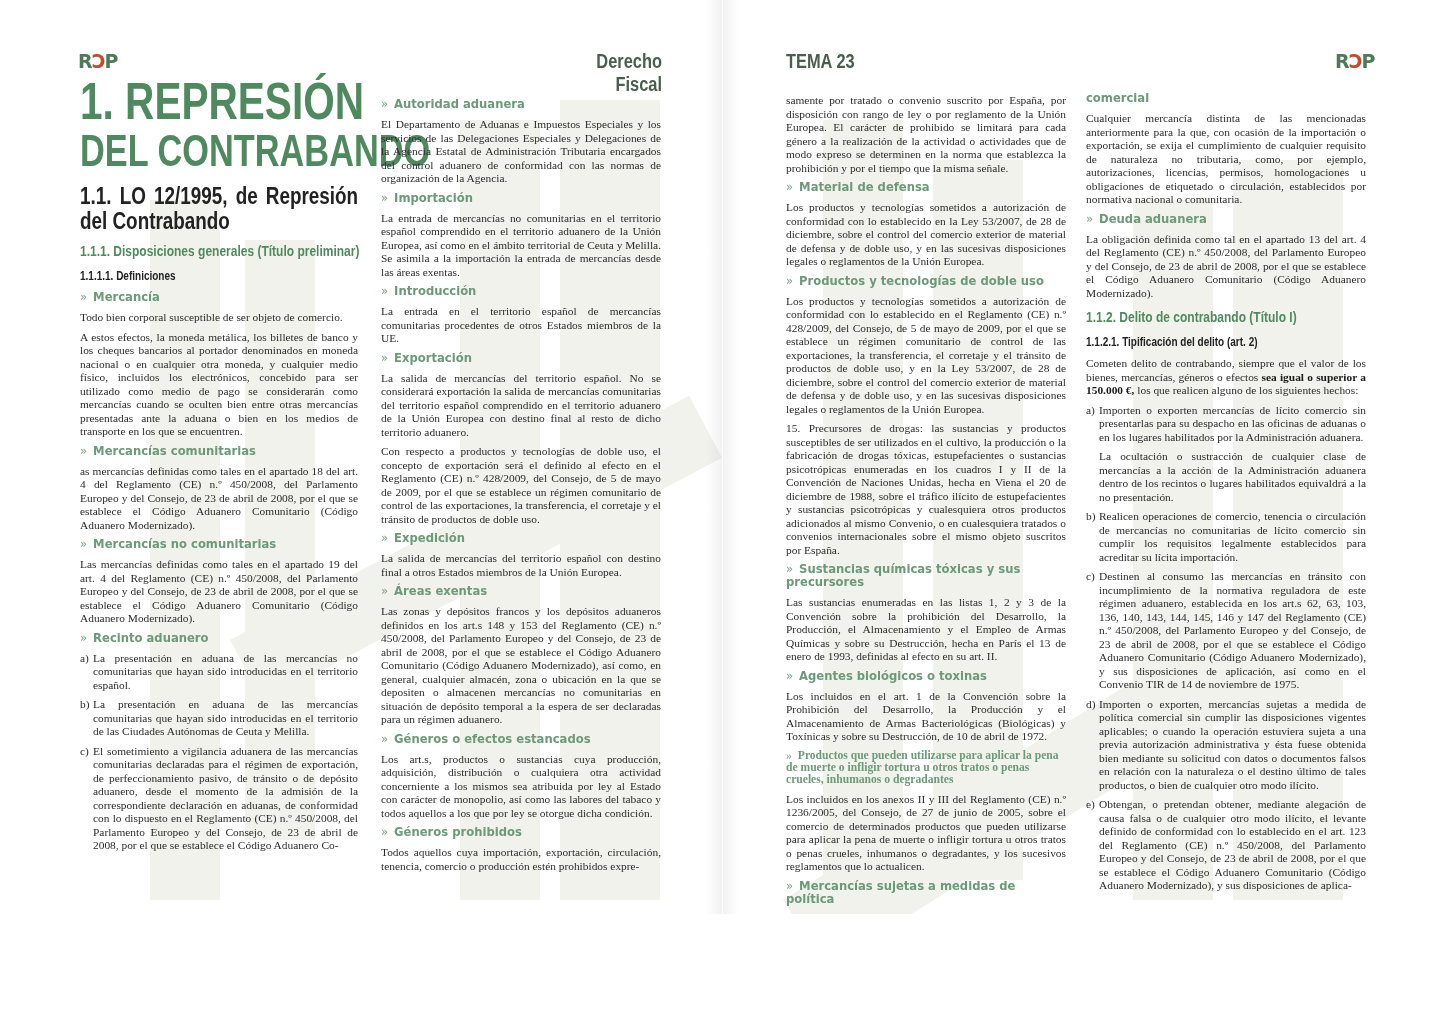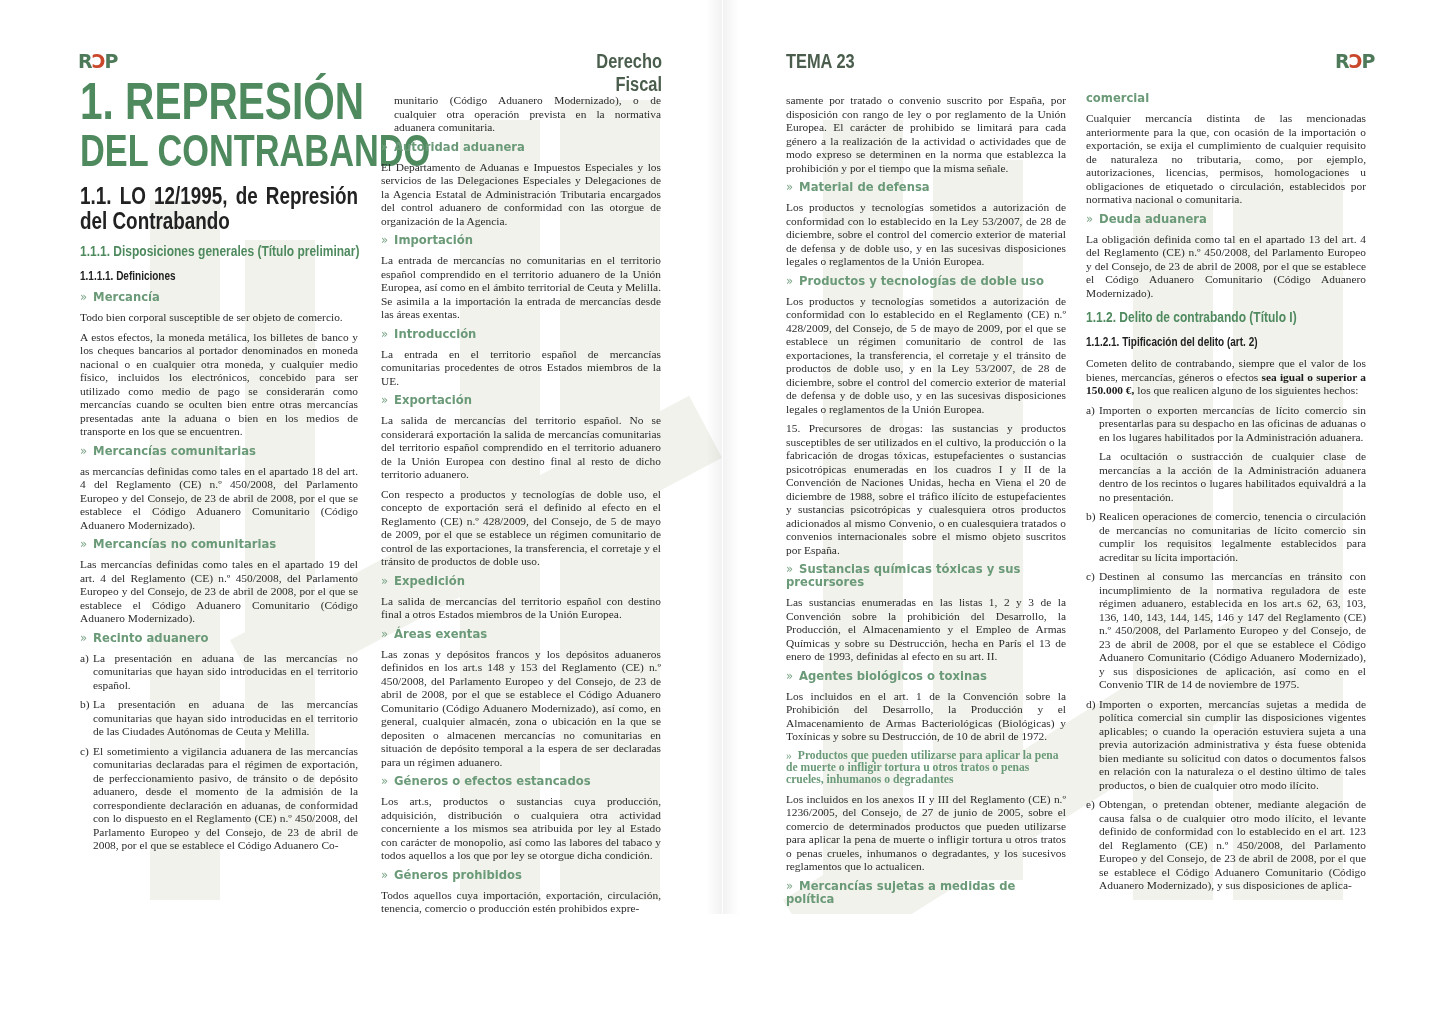--- a/index.html
+++ b/index.html
@@ -83,24 +83,23 @@
         <span class="lab">b)</span>
         <span class="txt">La presentación en aduana de las mercancías comunitarias que hayan sido introducidas en el territorio de las Ciudades Autónomas de Ceuta y Melilla.</span>
       </div>
     <div class="item">
         <span class="lab">c)</span>
         <span class="txt">El sometimiento a vigilancia aduanera de las mercancías comunitarias declaradas para el régimen de exportación, de perfeccionamiento pasivo, de tránsito o de depósito aduanero, desde el momento de la admisión de la correspondiente declaración en aduanas, de conformidad con lo dispuesto en el Reglamento (CE) n.º 450/2008, del Parlamento Europeo y del Consejo, de 23 de abril de 2008, por el que se establece el Código Aduanero Co-</span>
       </div>
   </div>
 
   <div class="col" style="left:381px;top:94px;width:280px;">
-    <p class="indent">munitario (Código Aduanero Modernizado), o de cualquier otra operación prevista en la normativa aduanera comunitaria.</p>
 
     <div class="sub"><span class="raq">»</span><span>Autoridad aduanera</span></div>
-    <p>El Departamento de Aduanas e Impuestos Especiales y los servicios de las Delegaciones Especiales y Delegaciones de la Agencia Estatal de Administración Tributaria encargados del control aduanero de conformidad con las otorgue de organización de la Agencia.</p>
+    <p>El Departamento de Aduanas e Impuestos Especiales y los servicios de las Delegaciones Especiales y Delegaciones de la Agencia Estatal de Administración Tributaria encargados del control aduanero de conformidad con las normas de organización de la Agencia.</p>
 
     <div class="sub"><span class="raq">»</span><span>Importación</span></div>
     <p>La entrada de mercancías no comunitarias en el territorio español comprendido en el territorio aduanero de la Unión Europea, así como en el ámbito territorial de Ceuta y Melilla. Se asimila a la importación la entrada de mercancías desde las áreas exentas.</p>
 
     <div class="sub"><span class="raq">»</span><span>Introducción</span></div>
     <p>La entrada en el territorio español de mercancías comunitarias procedentes de otros Estados miembros de la UE.</p>
 
     <div class="sub"><span class="raq">»</span><span>Exportación</span></div>
     <p>La salida de mercancías del territorio español. No se considerará exportación la salida de mercancías comunitarias del territorio español comprendido en el territorio aduanero de la Unión Europea con destino final al resto de dicho territorio aduanero.</p>
     <p>Con respecto a productos y tecnologías de doble uso, el concepto de exportación será el definido al efecto en el Reglamento (CE) n.º 428/2009, del Consejo, de 5 de mayo de 2009, por el que se establece un régimen comunitario de control de las exportaciones, la transferencia, el corretaje y el tránsito de productos de doble uso.</p>

